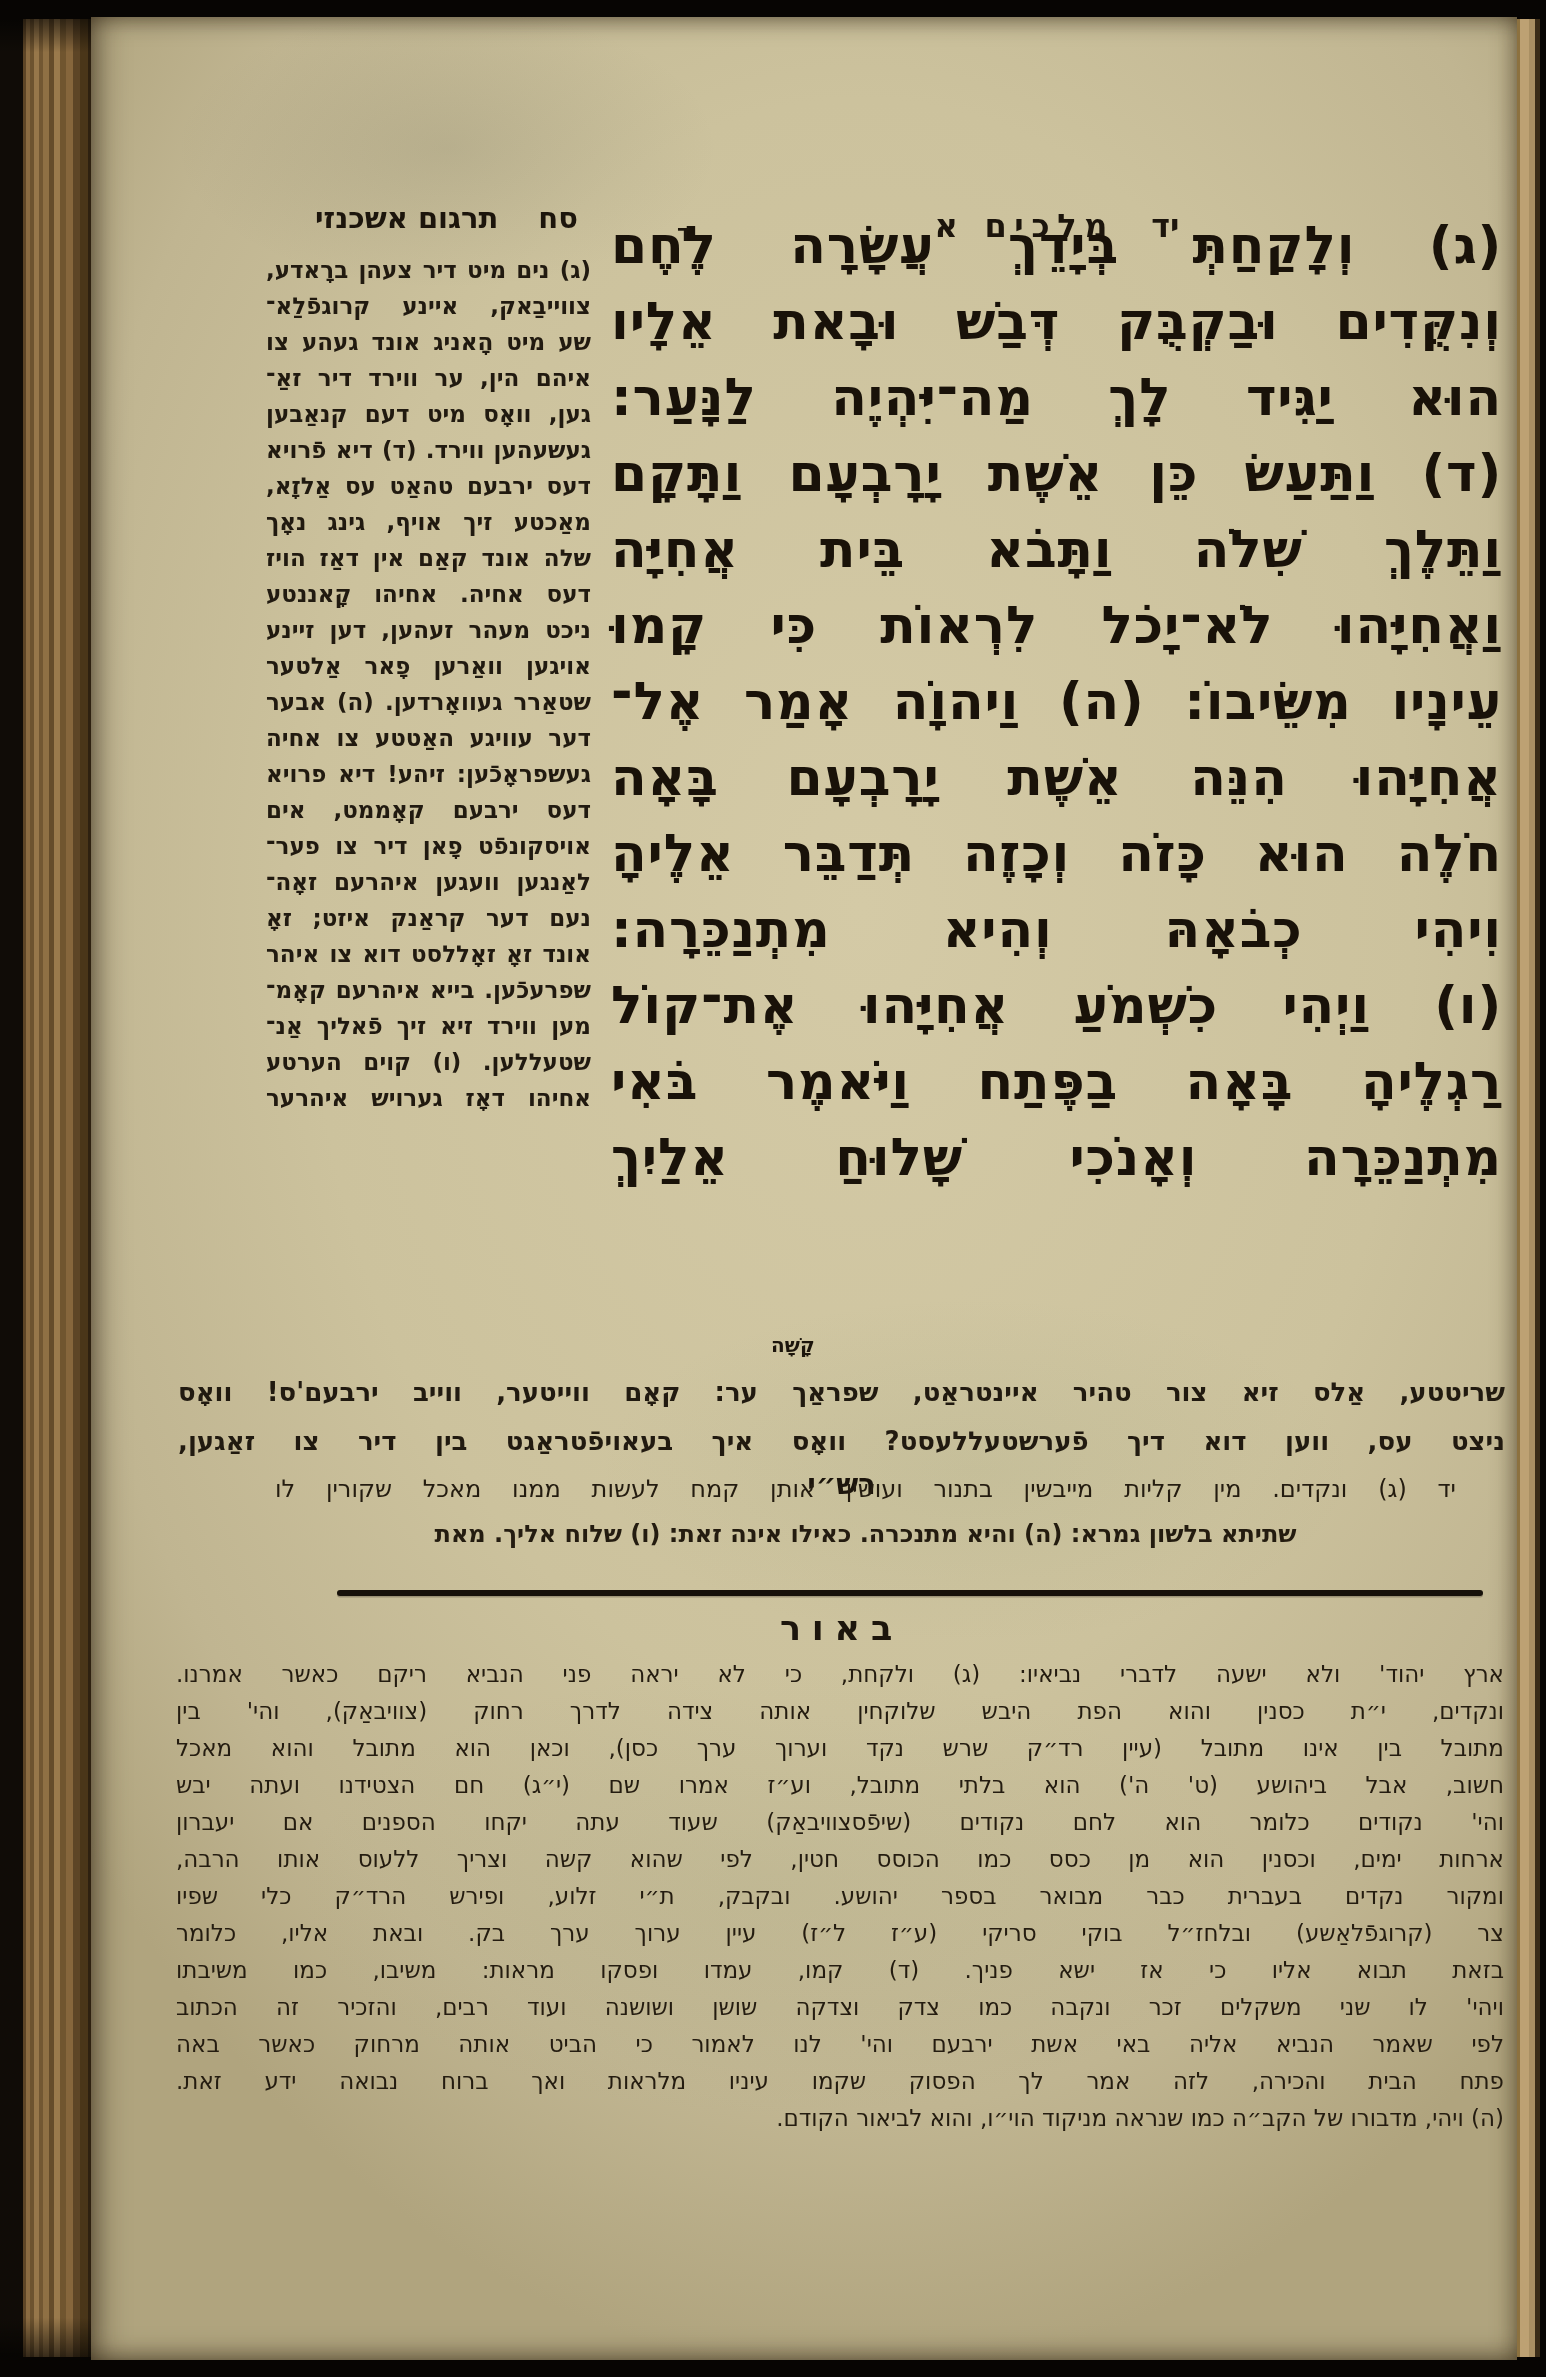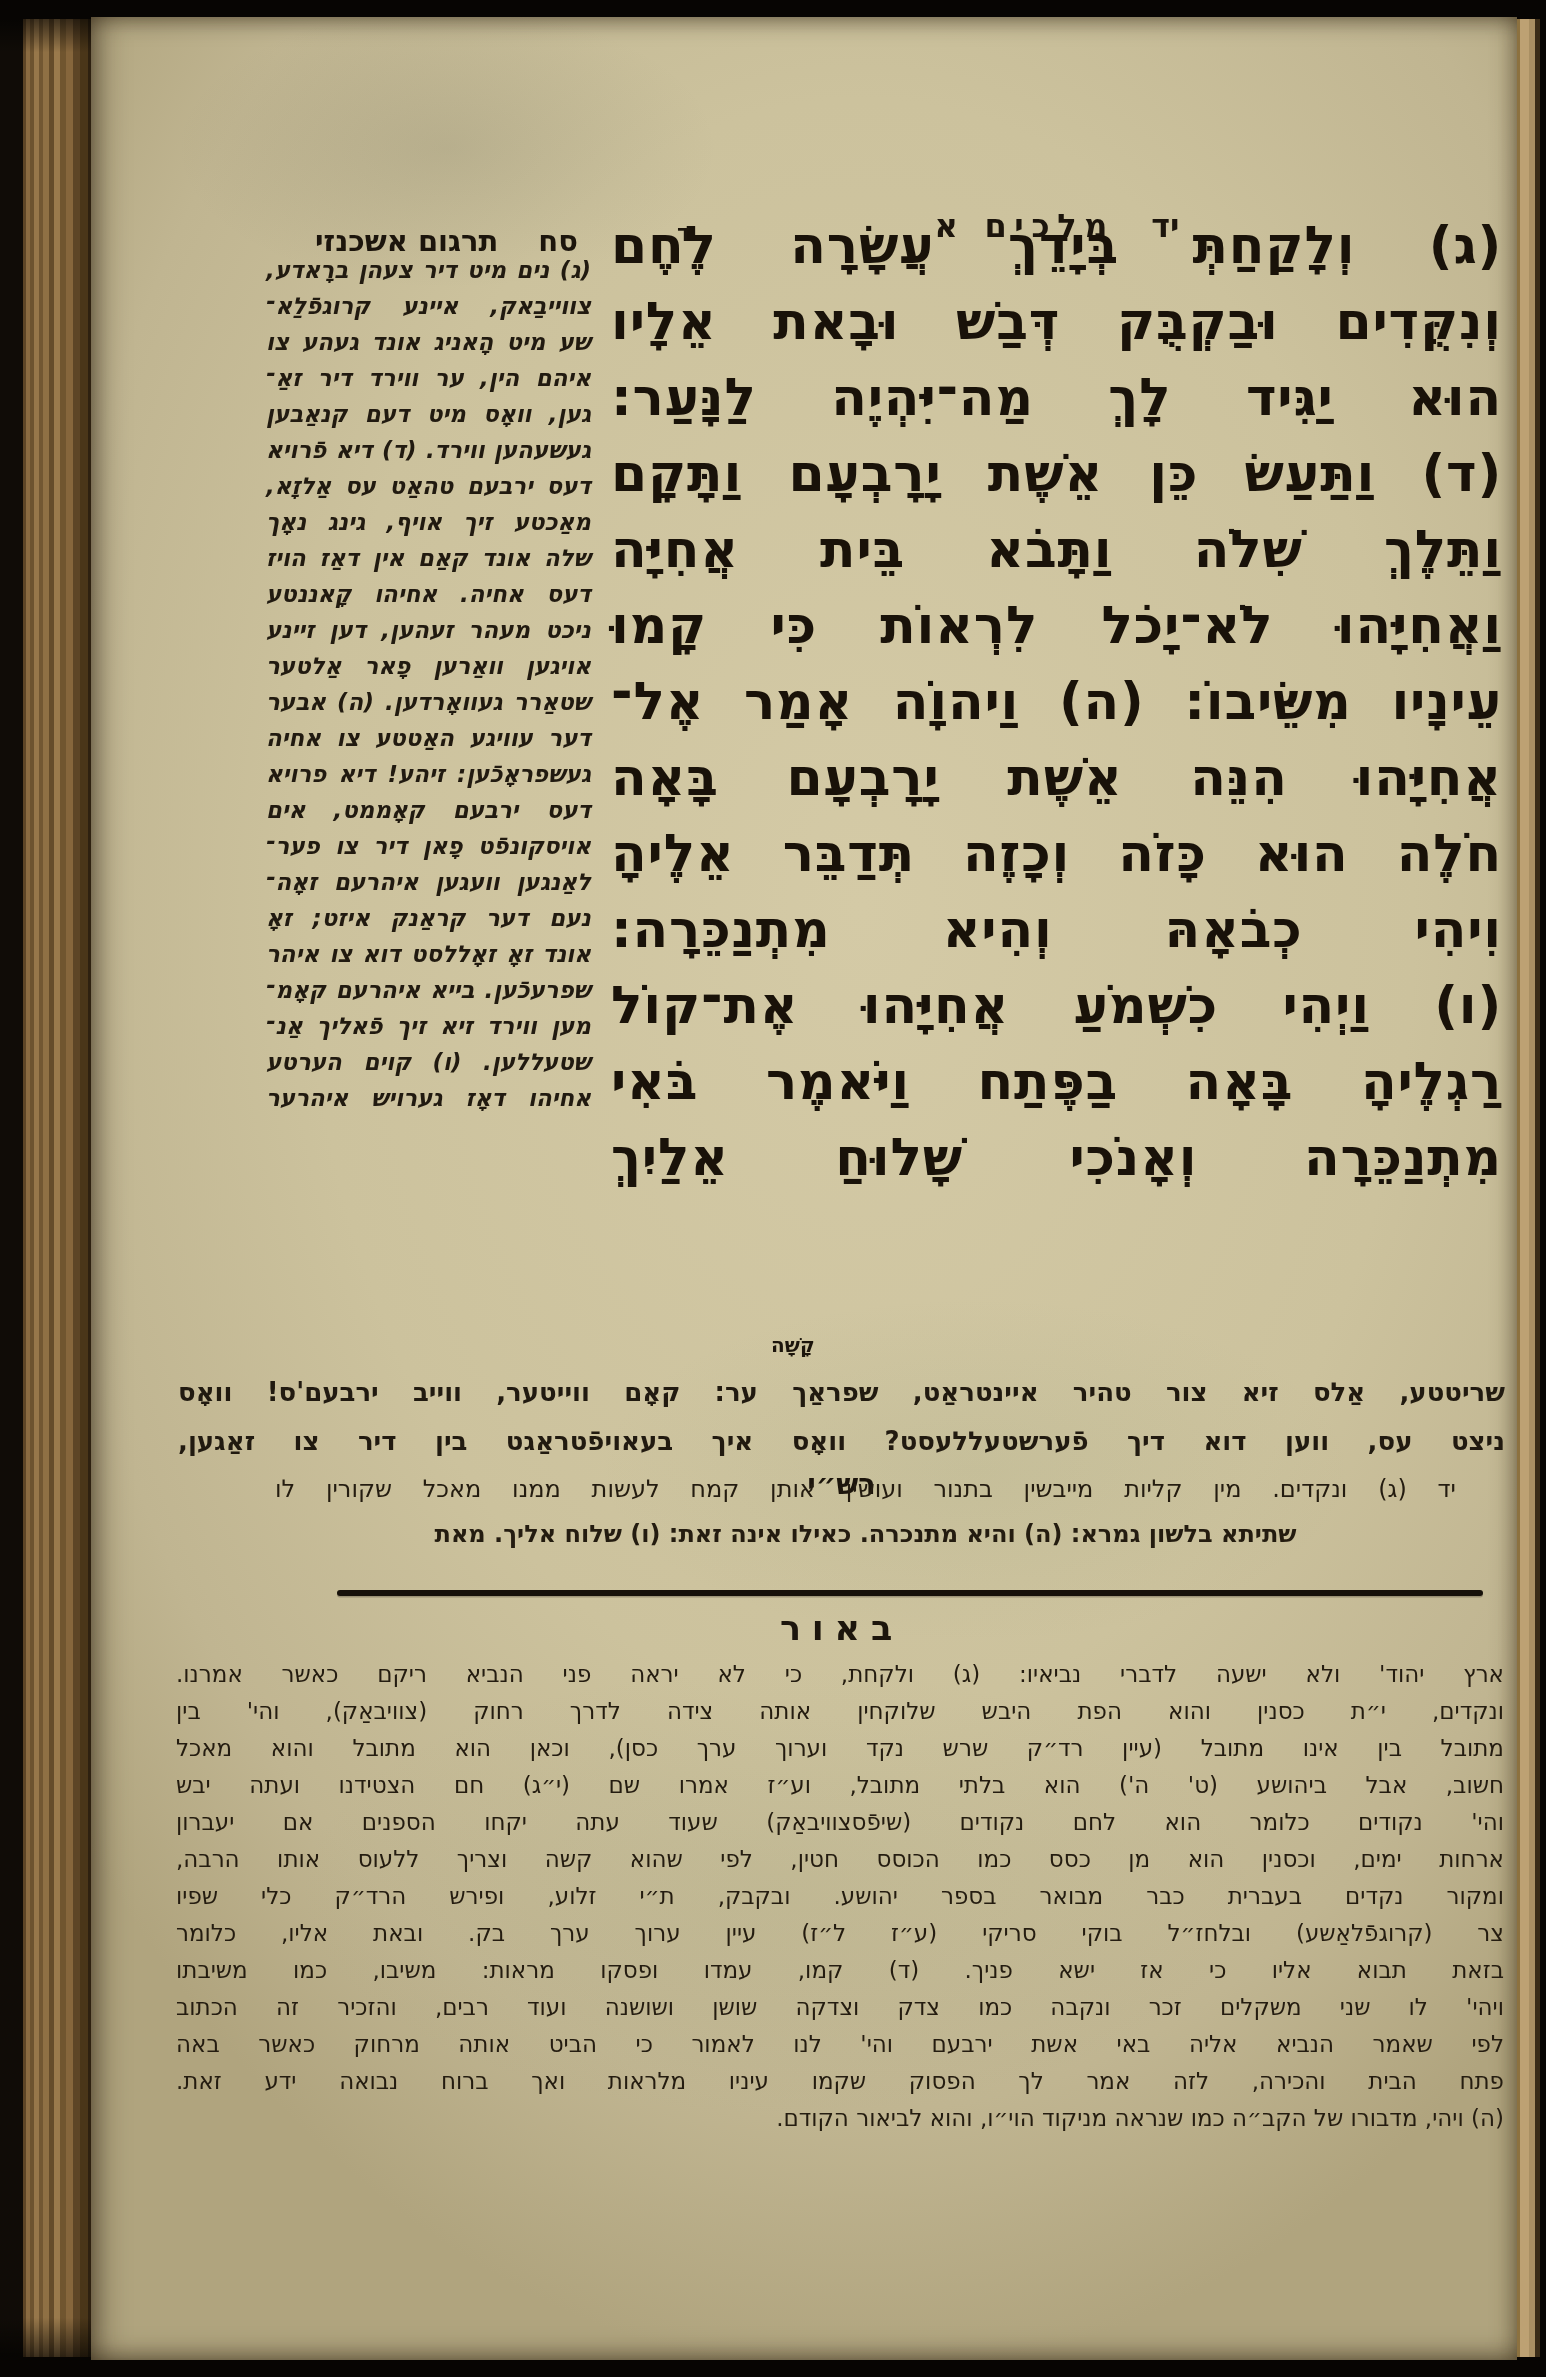--- a/index.html
+++ b/index.html
@@ -29,35 +29,35 @@
       radial-gradient(ellipse 1005px 1469px at 54% 38%, #d4caa6 0%, #ccc29d 55%, #c0b591 82%, #b0a47e 100%);
     box-shadow: inset 20px 0 31px -14px rgba(40,28,12,.55),
                 inset -14px 0 23px -10.8px rgba(60,45,20,.45),
                 inset 0 14px 23px -12.4px rgba(40,30,15,.5),
                 inset 0 -15.5px 26px -12.4px rgba(40,30,15,.5);
     color:#1c150c;}
   [dir]{unicode-bidi:isolate;}
   .abs{position:absolute;}
   
   .hdr-left{left:224px;top:184px;width:263px;display:flex;flex-direction:row-reverse;
-    justify-content:space-between;font-weight:bold;font-size:29px;margin-top:23px;}
+    justify-content:space-between;font-weight:bold;font-size:29px;}
   .hdr-right{left:796px;top:190px;width:340px;display:flex;flex-direction:row-reverse;
     justify-content:center;gap:36px;font-weight:bold;font-size:32px;}
   .hdr-book{letter-spacing:7.7px;}
   
   .main-col{left:520px;top:190px;width:891px;}
   .main-col .line{direction:rtl;text-align:justify;text-align-last:justify;
     font-size:52px;font-weight:bold;height:76px;line-height:76px;letter-spacing:0.8px;
     color:#191209;}
   .fnmark{left:586px;top:203px;font-size:23px;font-weight:bold;}
   .catchword{left:680px;top:1316px;font-size:20px;font-weight:bold;}
   
   .trans-col{left:175px;top:235px;width:325px;}
   .trans-col .line{direction:rtl;text-align:justify;text-align-last:justify;
-    font-size:23px;font-weight:bold;height:36px;line-height:36px;color:#211a10;font-style:italic;}
+    font-size:23px;font-weight:bold;height:36px;line-height:36px;color:#211a10;}
   
   .trans-cont{left:87px;top:1351px;width:1327px;}
   .trans-cont .line{direction:rtl;text-align:justify;text-align-last:justify;
     font-size:26px;font-weight:bold;height:49px;line-height:49px;color:#211a10;}
   
   .rashi-head{left:87px;top:1450px;width:1327px;text-align:center;
     font-size:29px;font-weight:bold;}
   .rashi-block{left:184px;top:1450px;width:1181px;}
   .rashi-block .line{direction:rtl;text-align:justify;text-align-last:justify;
     font-size:24px;height:45px;line-height:45px;color:#241c10;}

